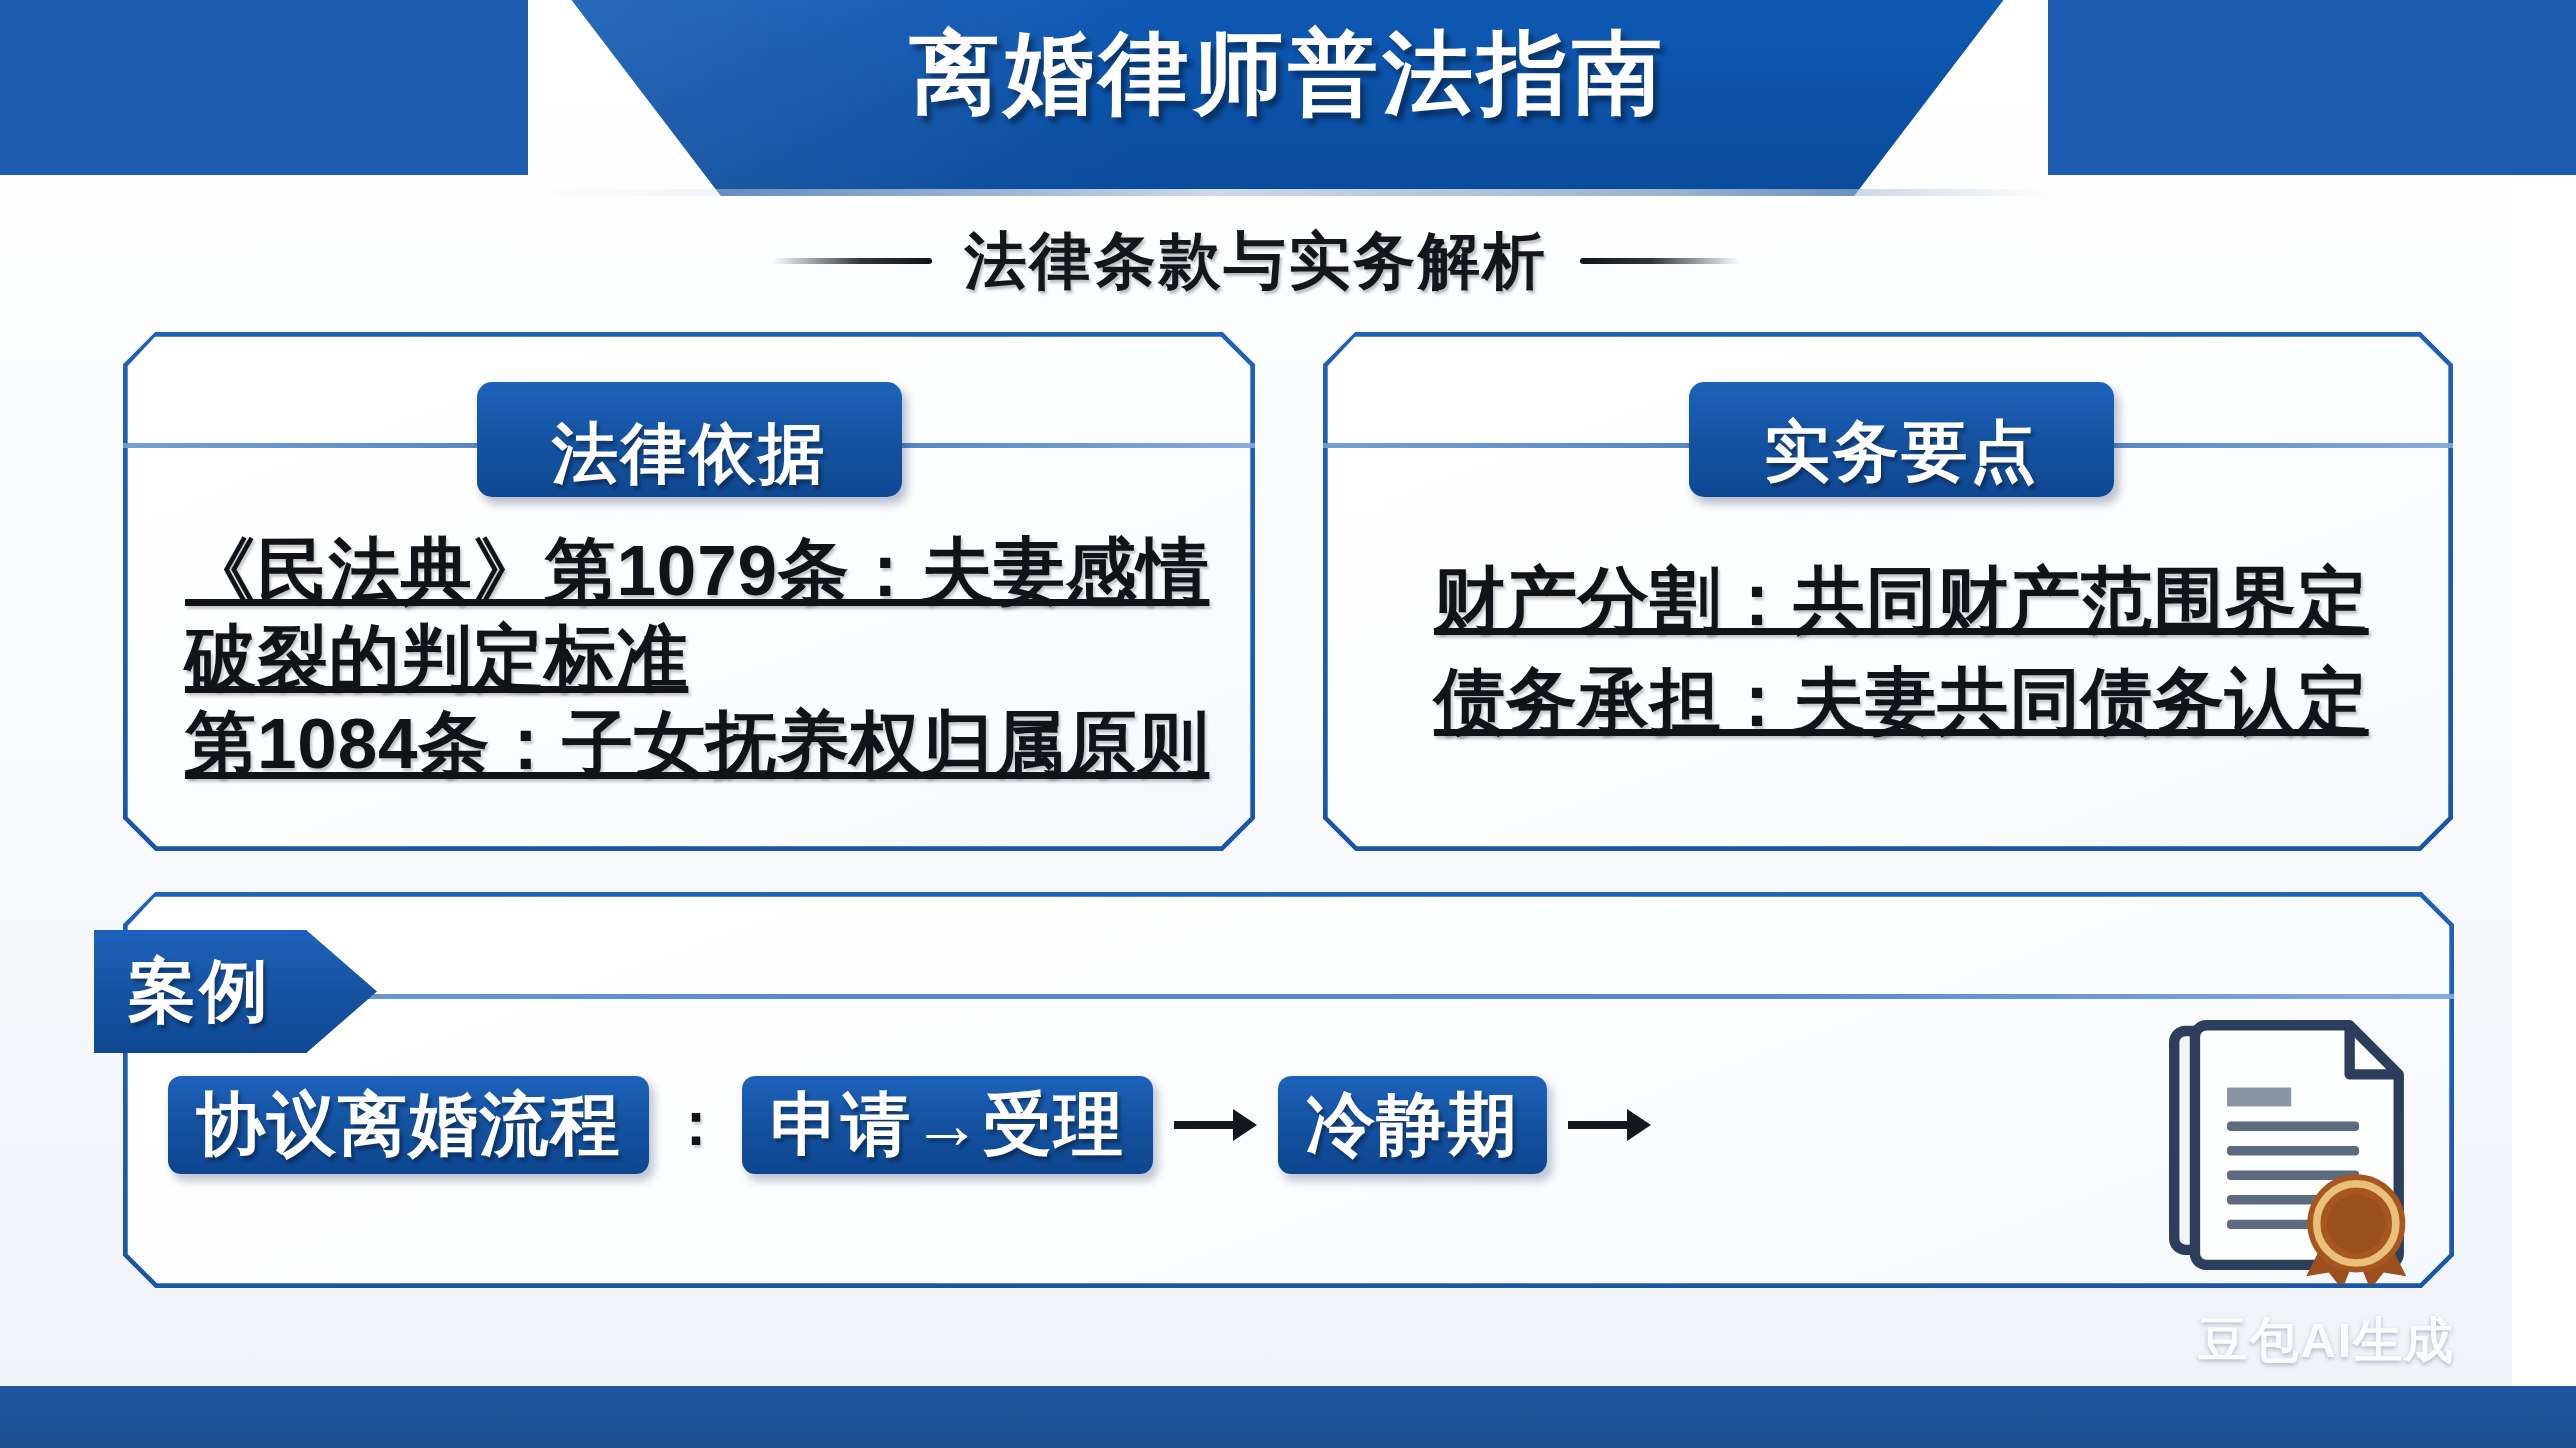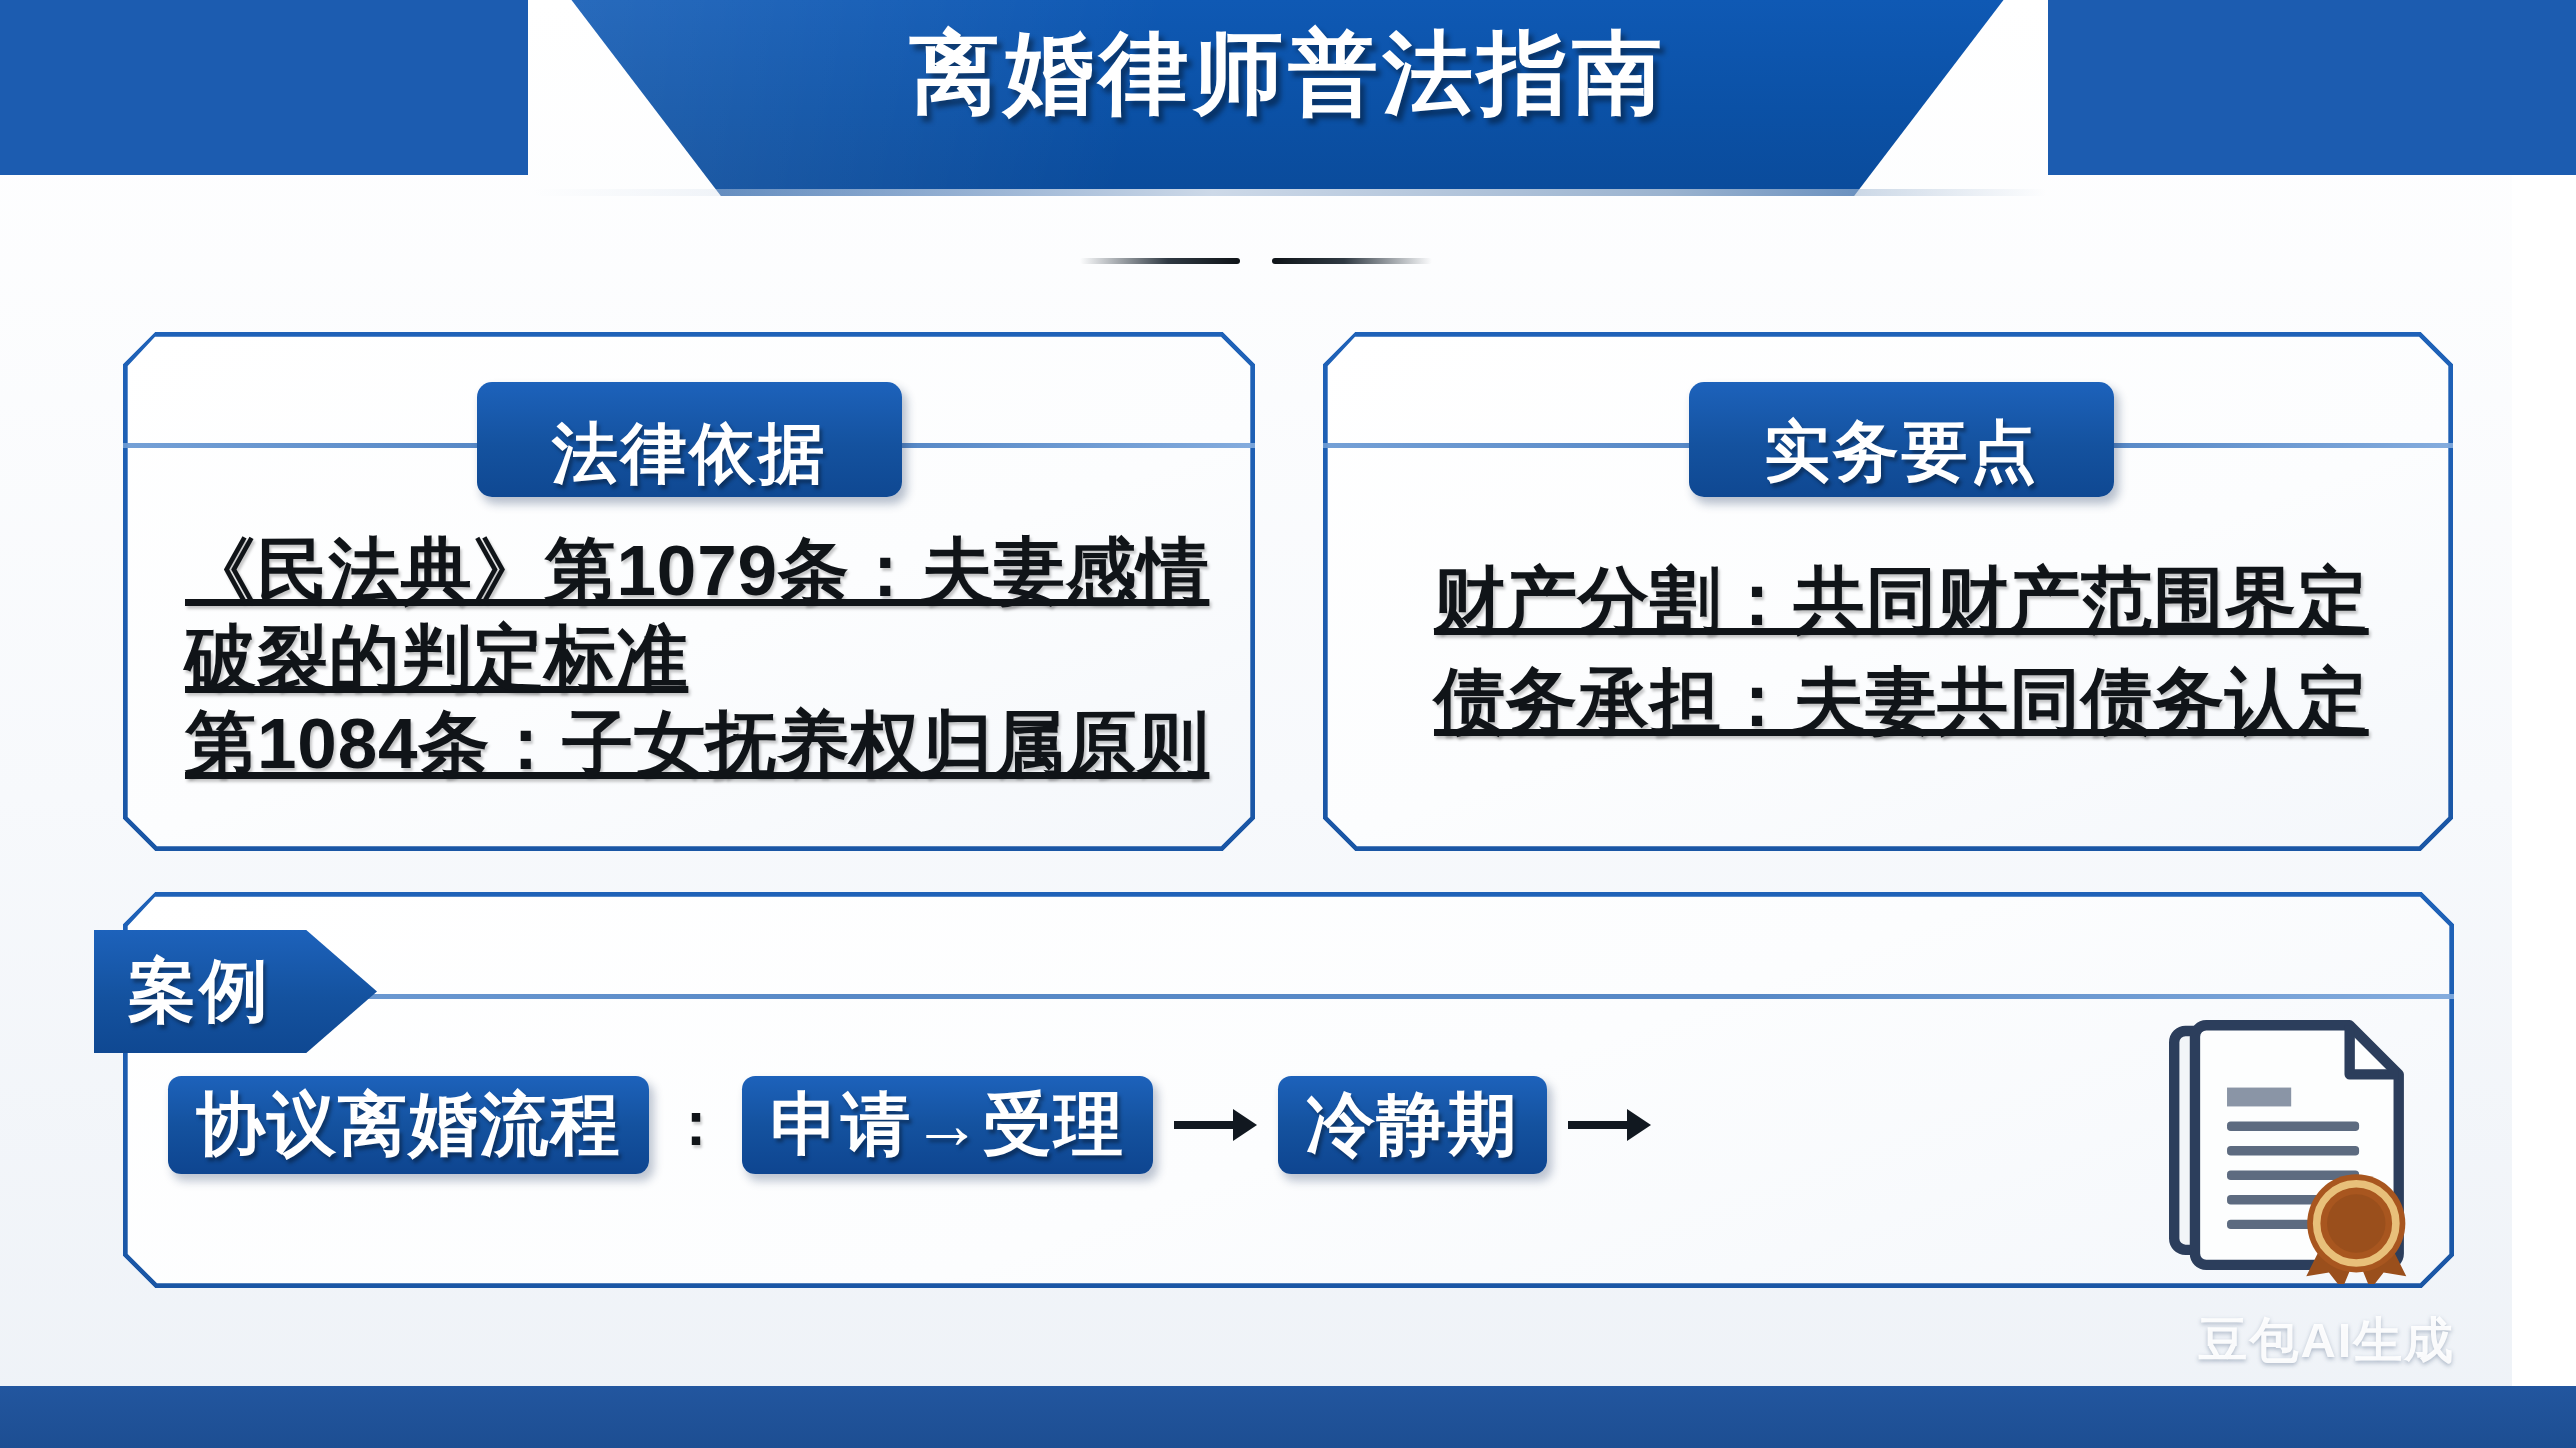--- a/index.html
+++ b/index.html
@@ -140,20 +140,21 @@
     <div class="hdr-side right"></div>
     <div class="hdr-banner">
       <div class="hdr-banner-shine"></div>
     </div>
     <div class="hdr-title">离婚律师普法指南</div>
     <div class="hdr-underline"></div>
   </div>
 
   <div class="subtitle-row">
     <div class="sub-rule"></div>
+    <div class="subtitle-text">法律条款与实务解析</div>
     <div class="sub-rule right"></div>
   </div>
 
   <div class="card" style="left:123px;top:332px;width:1132px;height:519px;">
     <div class="card-border"></div>
     <div class="card-divider" style="top:111px;"></div>
   </div>
   <div class="badge rounded" style="left:477px;top:382px;width:425px;height:115px;">
     <span class="badge-text" style="font-size:66px;margin-top:29px;">法律依据</span>
   </div>

